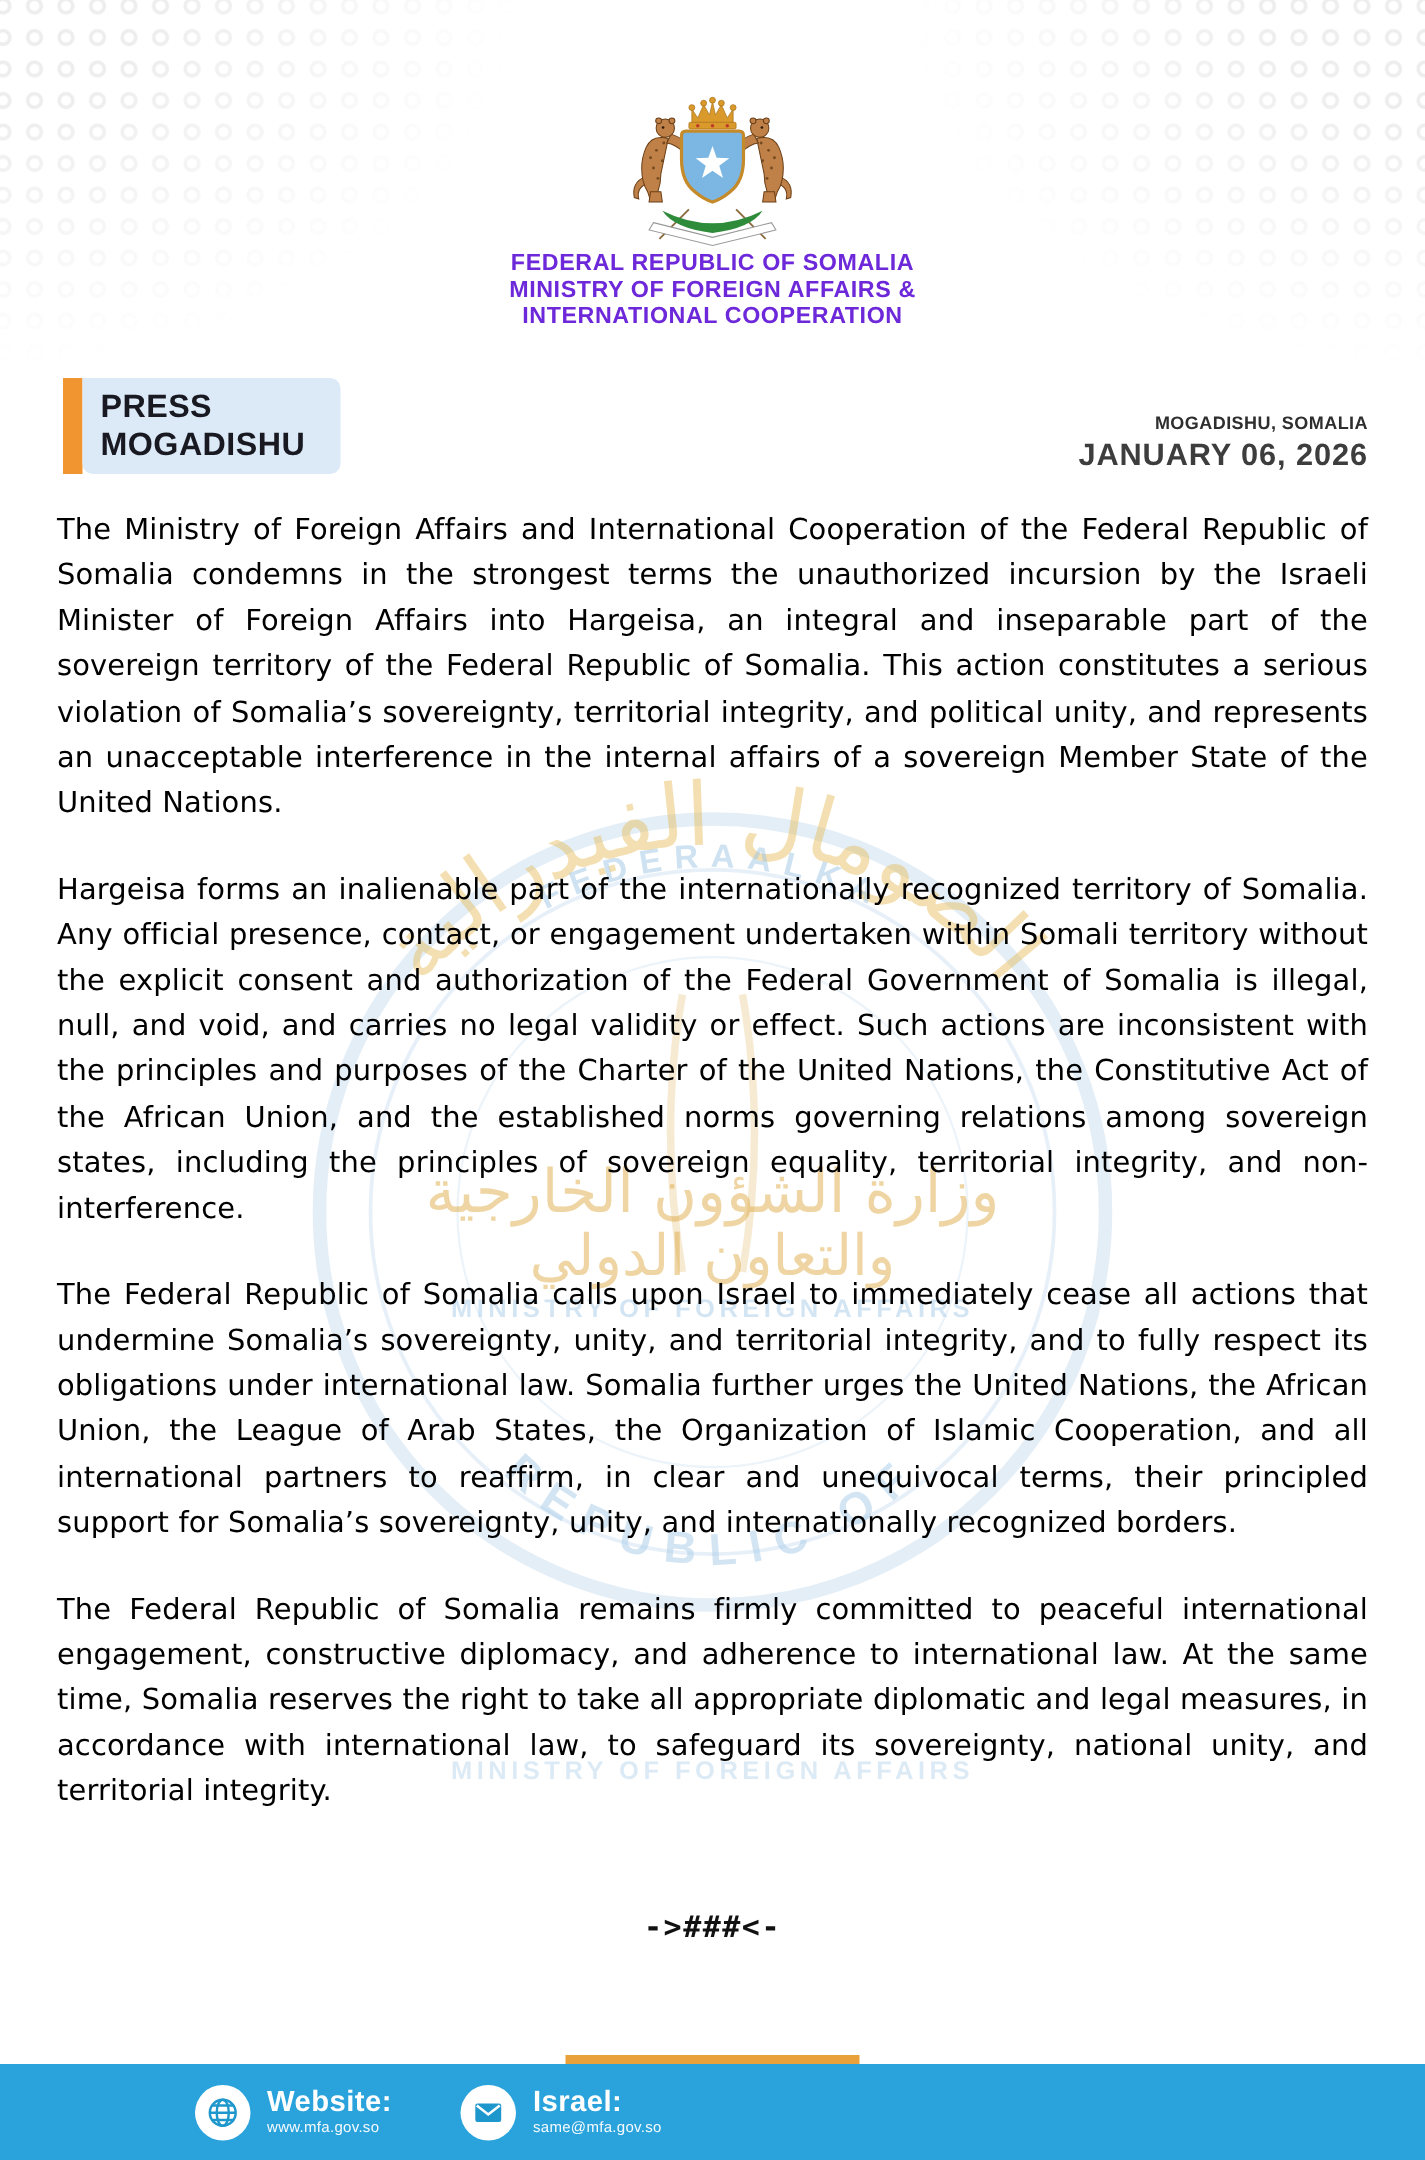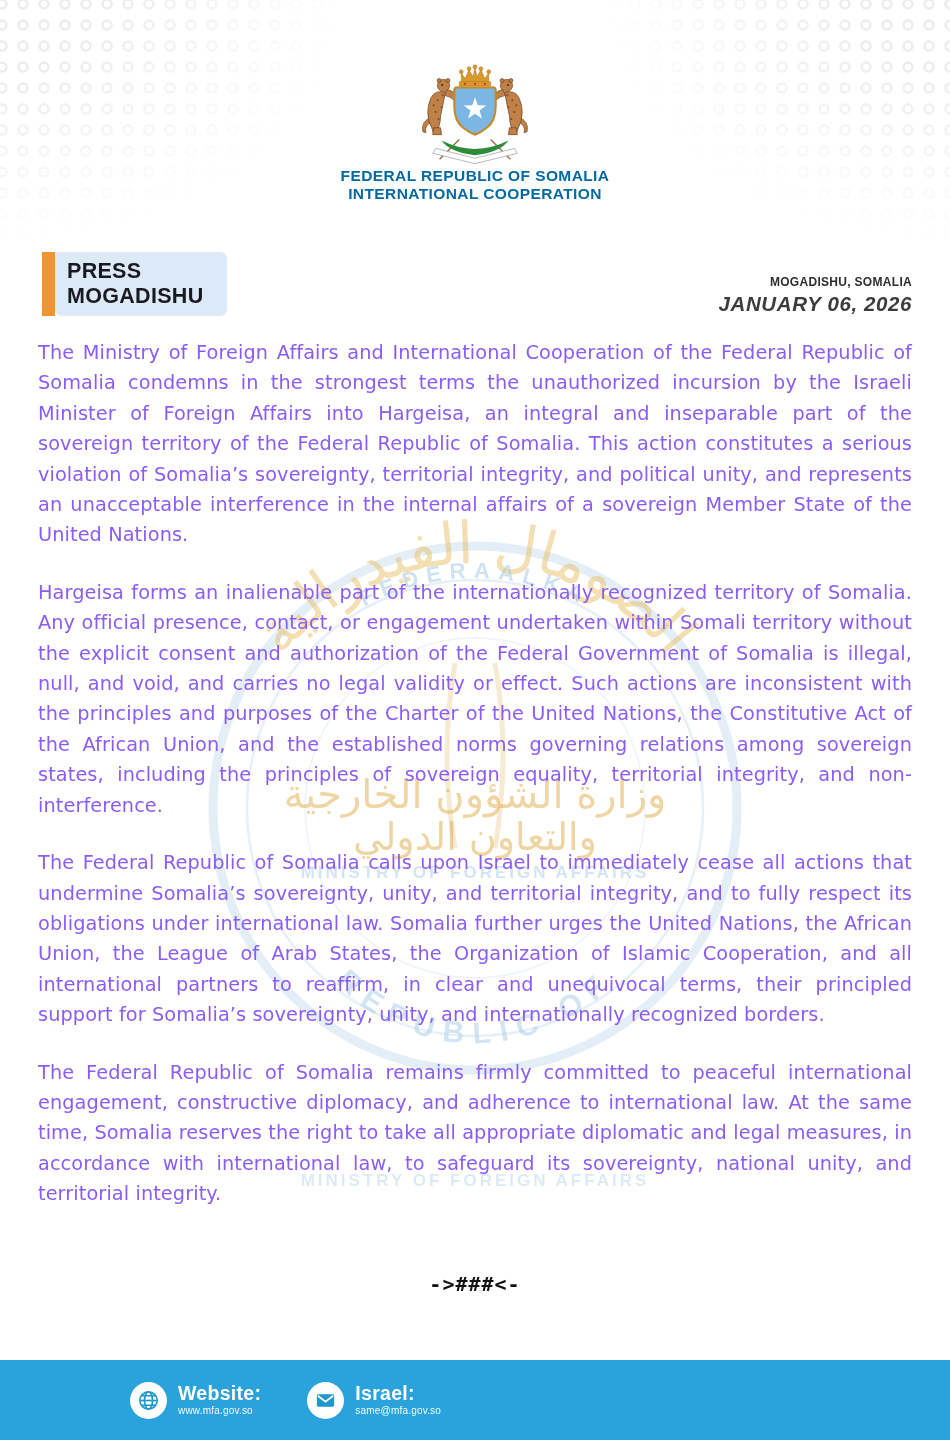--- a/index.html
+++ b/index.html
@@ -22,61 +22,61 @@
     -webkit-mask-image:radial-gradient(ellipse 100% 100% at 100% 0%, #000 25%, transparent 74%);
             mask-image:radial-gradient(ellipse 100% 100% at 100% 0%, #000 25%, transparent 74%); }
 
   .watermark { position:absolute; top:478px; left:50%; transform:translateX(-50%);
                z-index:0; pointer-events:none; }
 
   .crest { position:absolute; top:62px; left:50%; transform:translateX(-50%); }
 
   .org-title {
     position:absolute; top:167px; left:0; width:100%; text-align:center;
-    color:#0369a1; font-weight:700; font-size:15.5px; line-height:17.5px;
+    color:#6d28d9; font-weight:700; font-size:15.5px; line-height:17.5px;
     letter-spacing:.4px; z-index:2;
   }
 
   .statement-row {
     position:absolute; top:252px; left:42px; right:38px; z-index:2;
     display:flex; justify-content:space-between; align-items:flex-end;
   }
   .press-box { display:flex; align-items:stretch; }
   .press-accent { width:13px; background:#F0952F; }
   .press-label {
     background:#DCEAF8; border-radius:0 7px 7px 7px; padding:7px 18px 7px 12px;
     min-width:172px;
   }
   .press-label div {
     font-size:21.5px; font-weight:800; line-height:25px; color:#191922; letter-spacing:.3px;
   }
   .dateline { text-align:right; padding-top:6px; }
   .dateline .loc { font-size:12px; font-weight:700; color:#2e2e2e; letter-spacing:.3px; }
-  .dateline .date { font-size:20.5px; font-weight:700; color:#3d3d3d; letter-spacing:.6px; margin-top:3px;font-style:italic; }
+  .dateline .date { font-size:20.5px; font-weight:700; color:#3d3d3d; letter-spacing:.6px; margin-top:3px; }
 
   .content {
     position:absolute; top:338px; left:38px; right:38px; z-index:2;
   }
   .content p {
     font-family:"DejaVu Sans", sans-serif;
     font-size:19.3px; line-height:30.4px; text-align:justify;
-    color:#8b5cf6; letter-spacing:.1px; margin-bottom:27px;
+    color:#000000; letter-spacing:.1px; margin-bottom:27px;
   }
   .end-marker {
     position:absolute; top:1272px; left:0; width:100%; text-align:center; z-index:2;
     font-family:"DejaVu Sans Mono", monospace; font-size:20px; font-weight:700;
     letter-spacing:1px; color:#111;
   }
 
   .footer-accent {
     position:absolute; bottom:64px; left:377px; width:196px; height:6px;
     background:#E9A23B; z-index:3;
   }
   .footer {
-    position:absolute; bottom:0; left:0; width:100%; height:80px;
+    position:absolute; bottom:0; left:0; width:100%; height:64px;
     background:#2AA3DC; z-index:3; display:flex; align-items:center;
     padding-left:130px; gap:46px; color:#fff;
   }
   .fgroup { display:flex; align-items:center; gap:11px; }
   .fcircle {
     width:37px; height:37px; border-radius:50%; background:#fff;
     display:flex; align-items:center; justify-content:center; flex:0 0 auto;
   }
   .ftext .flabel { font-size:19.5px; font-weight:700; line-height:21px; letter-spacing:.3px; }
   .ftext .fvalue { font-size:10px; line-height:14px; letter-spacing:.2px; opacity:.95; }
@@ -160,20 +160,21 @@
     <g stroke="#8a6b3e" stroke-width="1.3">
       <line x1="24" y1="98" x2="44" y2="78"></line>
         <line x1="96" y1="98" x2="76" y2="78"></line>
     </g>
     <path d="M26,79 q34,17 68,0 q-8,12 -34,15 q-26,-3 -34,-15 z" fill="#2E8B3A"></path>
     <path d="M20,87 L60,97 L100,87 L103,92 L60,102.5 L17,92 Z" fill="#ffffff" stroke="#9a9a9a" stroke-width="0.7"></path>
   </svg>
 
   <div class="org-title">
     <div>FEDERAL REPUBLIC OF SOMALIA</div>
+    <div>MINISTRY OF FOREIGN AFFAIRS &amp;</div>
     <div>INTERNATIONAL COOPERATION</div>
   </div>
 
   <div class="statement-row">
     <div class="press-box">
       <div class="press-accent"></div>
       <div class="press-label">
         <div>PRESS</div>
         <div>MOGADISHU</div>
       </div>

